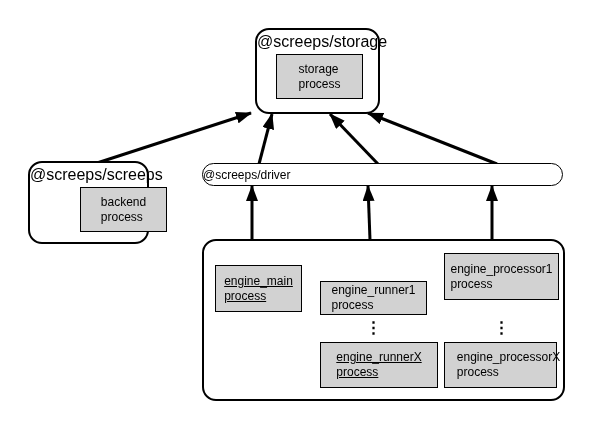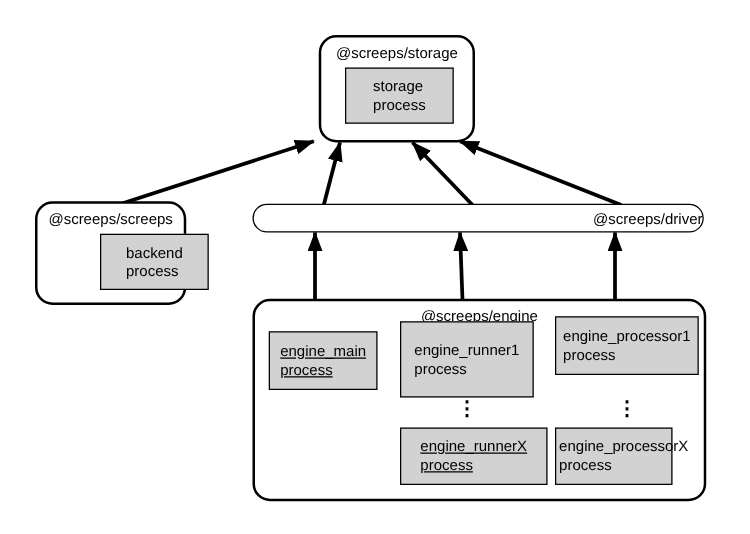--- a/index.html
+++ b/index.html
@@ -14,21 +14,21 @@
   .edges-svg { position:absolute; left:0; top:0; width:600px; height:427px; }
   .node {
     position:absolute;
     background:#ffffff;
     border:2px solid #000;
     border-radius:14px;
     box-sizing:border-box;
   }
   .node-title {
     text-align:center;
-    font-size:12px;
+    font-size:16px;
     padding-top:5px;
     line-height:14px;
   }
   .proc {
     position:absolute;
     background:#d2d2d2;
     border:1px solid #000;
     box-sizing:border-box;
     display:flex;
     align-items:center;
@@ -39,46 +39,46 @@
     white-space:pre-line;
   }
   .pill {
     position:absolute;
     background:#ffffff;
     border:1.5px solid #000;
     border-radius:12px;
     box-sizing:border-box;
     display:flex;
     align-items:center;
-    justify-content:flex-end;
+    justify-content:flex-start;
     font-size:12px;
   }
   .dots {
     position:absolute;
     display:flex;
     align-items:center;
     justify-content:center;
     font-size:16px;
     font-weight:bold;
     line-height:1;
   }
   
   .node-storage { left:255px; top:28px;  width:125px; height:86px; }
   .node-storage .proc { left:19px; top:24px; width:87px; height:45px; }
   .node-backend { left:28px;  top:161px; width:121px; height:83px; }
   .node-backend .proc { left:17px; top:24px; width:87px; height:45px;margin-left:33px; }
   .pill-driver  { left:202px; top:163px; width:361px; height:23px; }
   .node-engine  { left:202px; top:239px; width:363px; height:162px; }
   .proc-engine-main       { left:11px;  top:24px;  width:87px;  height:47px;text-decoration:underline; }
-  .proc-engine-runner1    { left:116px; top:16px;  width:107px; height:61px; }
+  .proc-engine-runner1    { left:116px; top:40px;  width:107px; height:34px; }
   .proc-engine-processor1 { left:240px; top:12px;  width:115px; height:47px; }
   .dots-runner            { left:116px; top:74px;  width:107px; height:26px; }
   .dots-processor         { left:240px; top:74px;  width:115px; height:26px; }
   .proc-engine-runnerX    { left:116px; top:101px; width:118px; height:46px;text-decoration:underline; }
-  .proc-engine-processorX { left:240px; top:101px; width:94px; height:46px;padding-left:16px; }
+  .proc-engine-processorX { left:240px; top:101px; width:113px; height:46px;padding-left:16px; }
 </style>
 </head>
 <body>
 
 <div class="canvas">
 
   <svg class="edges-svg" viewBox="0 0 600 427" xmlns="http://www.w3.org/2000/svg">
     <defs>
       <marker id="arrowhead" markerUnits="userSpaceOnUse" markerWidth="16" markerHeight="12" refX="15" refY="6" orient="auto">
         <path d="M0,0 L16,6 L0,12 Z" fill="#000"></path>
@@ -103,21 +103,20 @@
     <div class="node-title">@screeps/screeps</div>
     <div class="proc">backend
 process</div>
   </div>
 
   <div class="pill pill-driver">
     <span>@screeps/driver</span>
   </div>
 
   <div class="node node-engine">
-    <div class="node-title">@screeps/engine</div>
     <div class="proc proc-engine-main">engine_main
 process</div>
     <div class="proc proc-engine-runner1">engine_runner1
 process</div>
     <div class="proc proc-engine-processor1">engine_processor1
 process</div>
     <div class="dots dots-runner">⋮</div>
     <div class="dots dots-processor">⋮</div>
     <div class="proc proc-engine-runnerX">engine_runnerX
 process</div>

